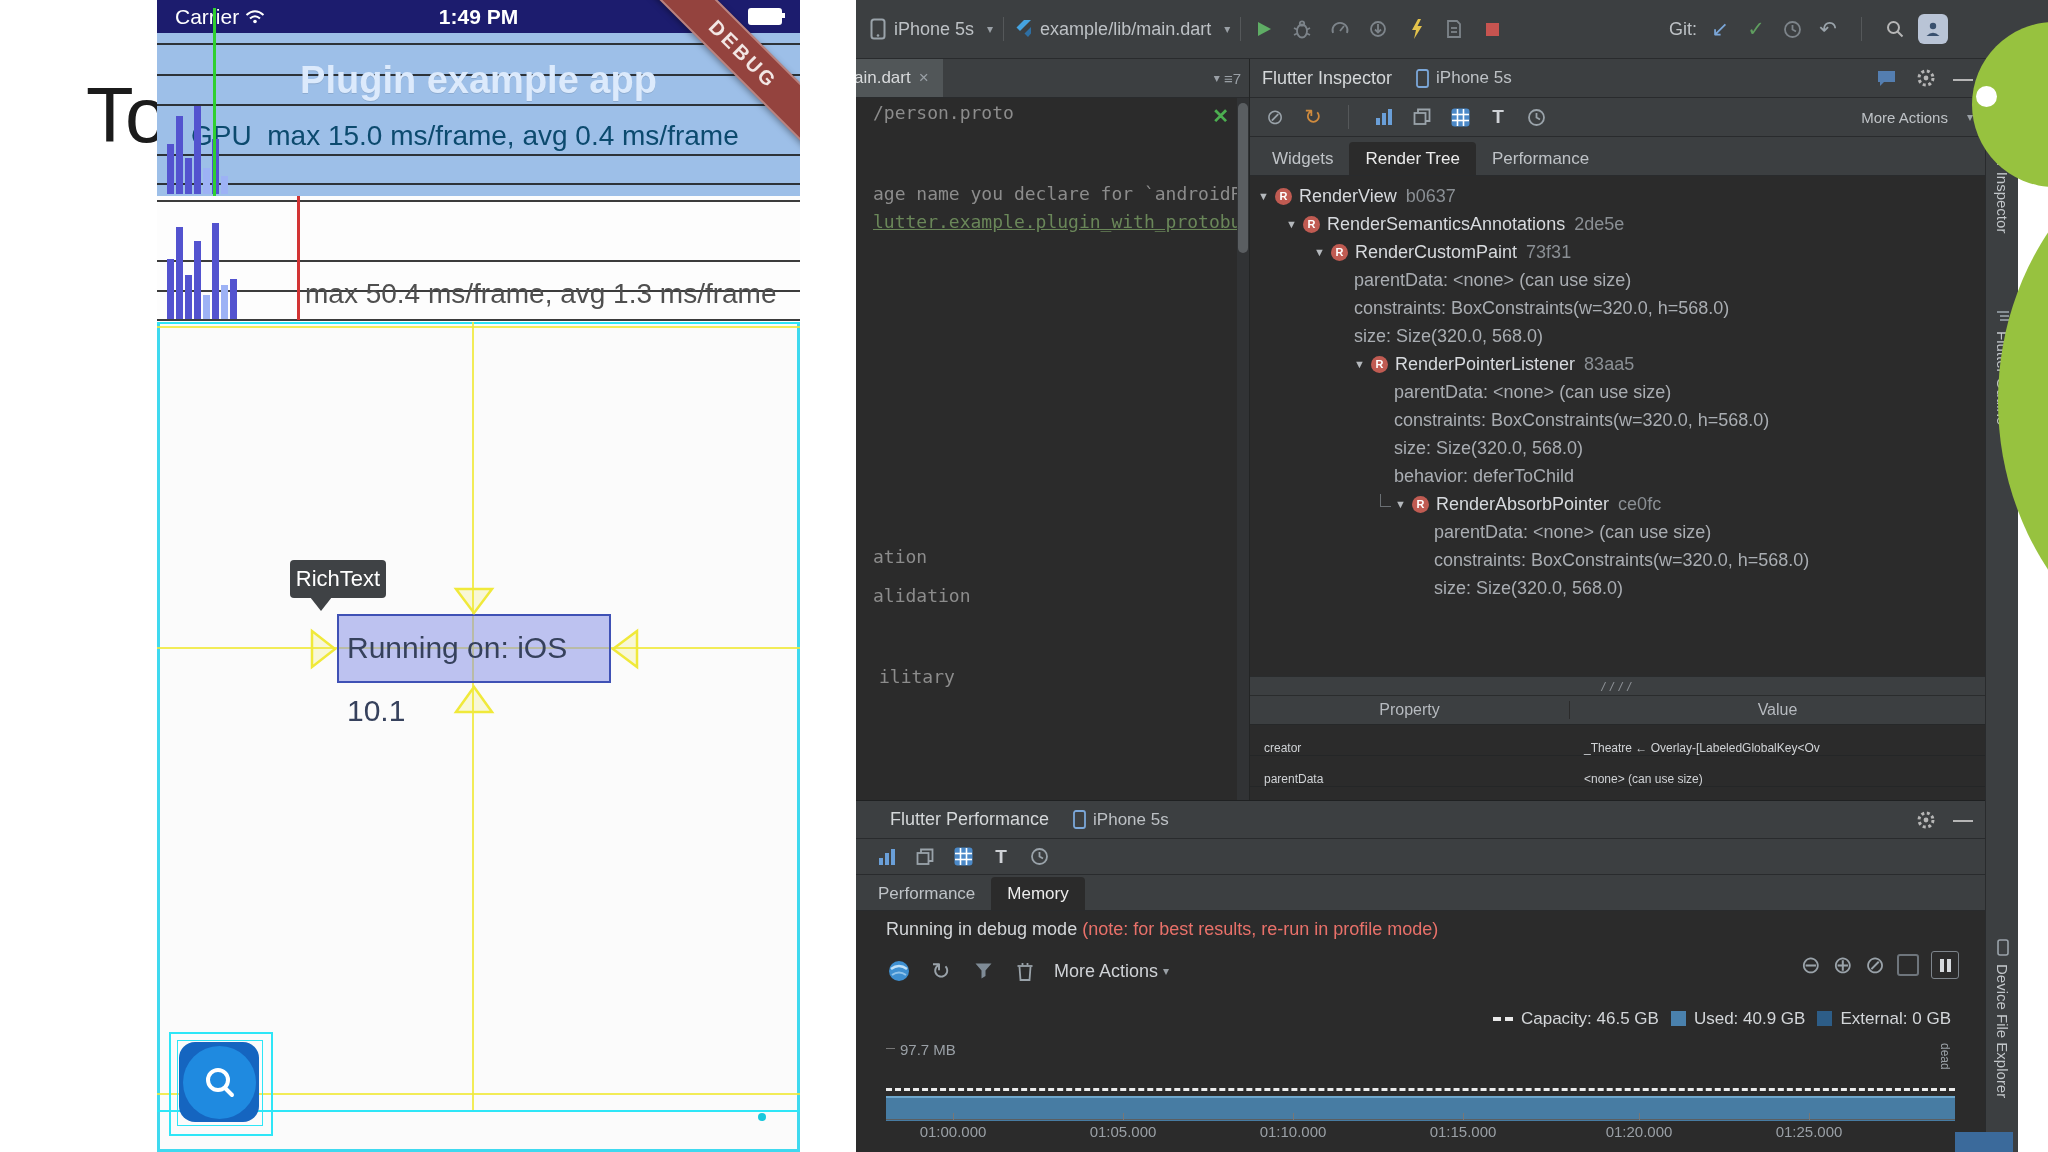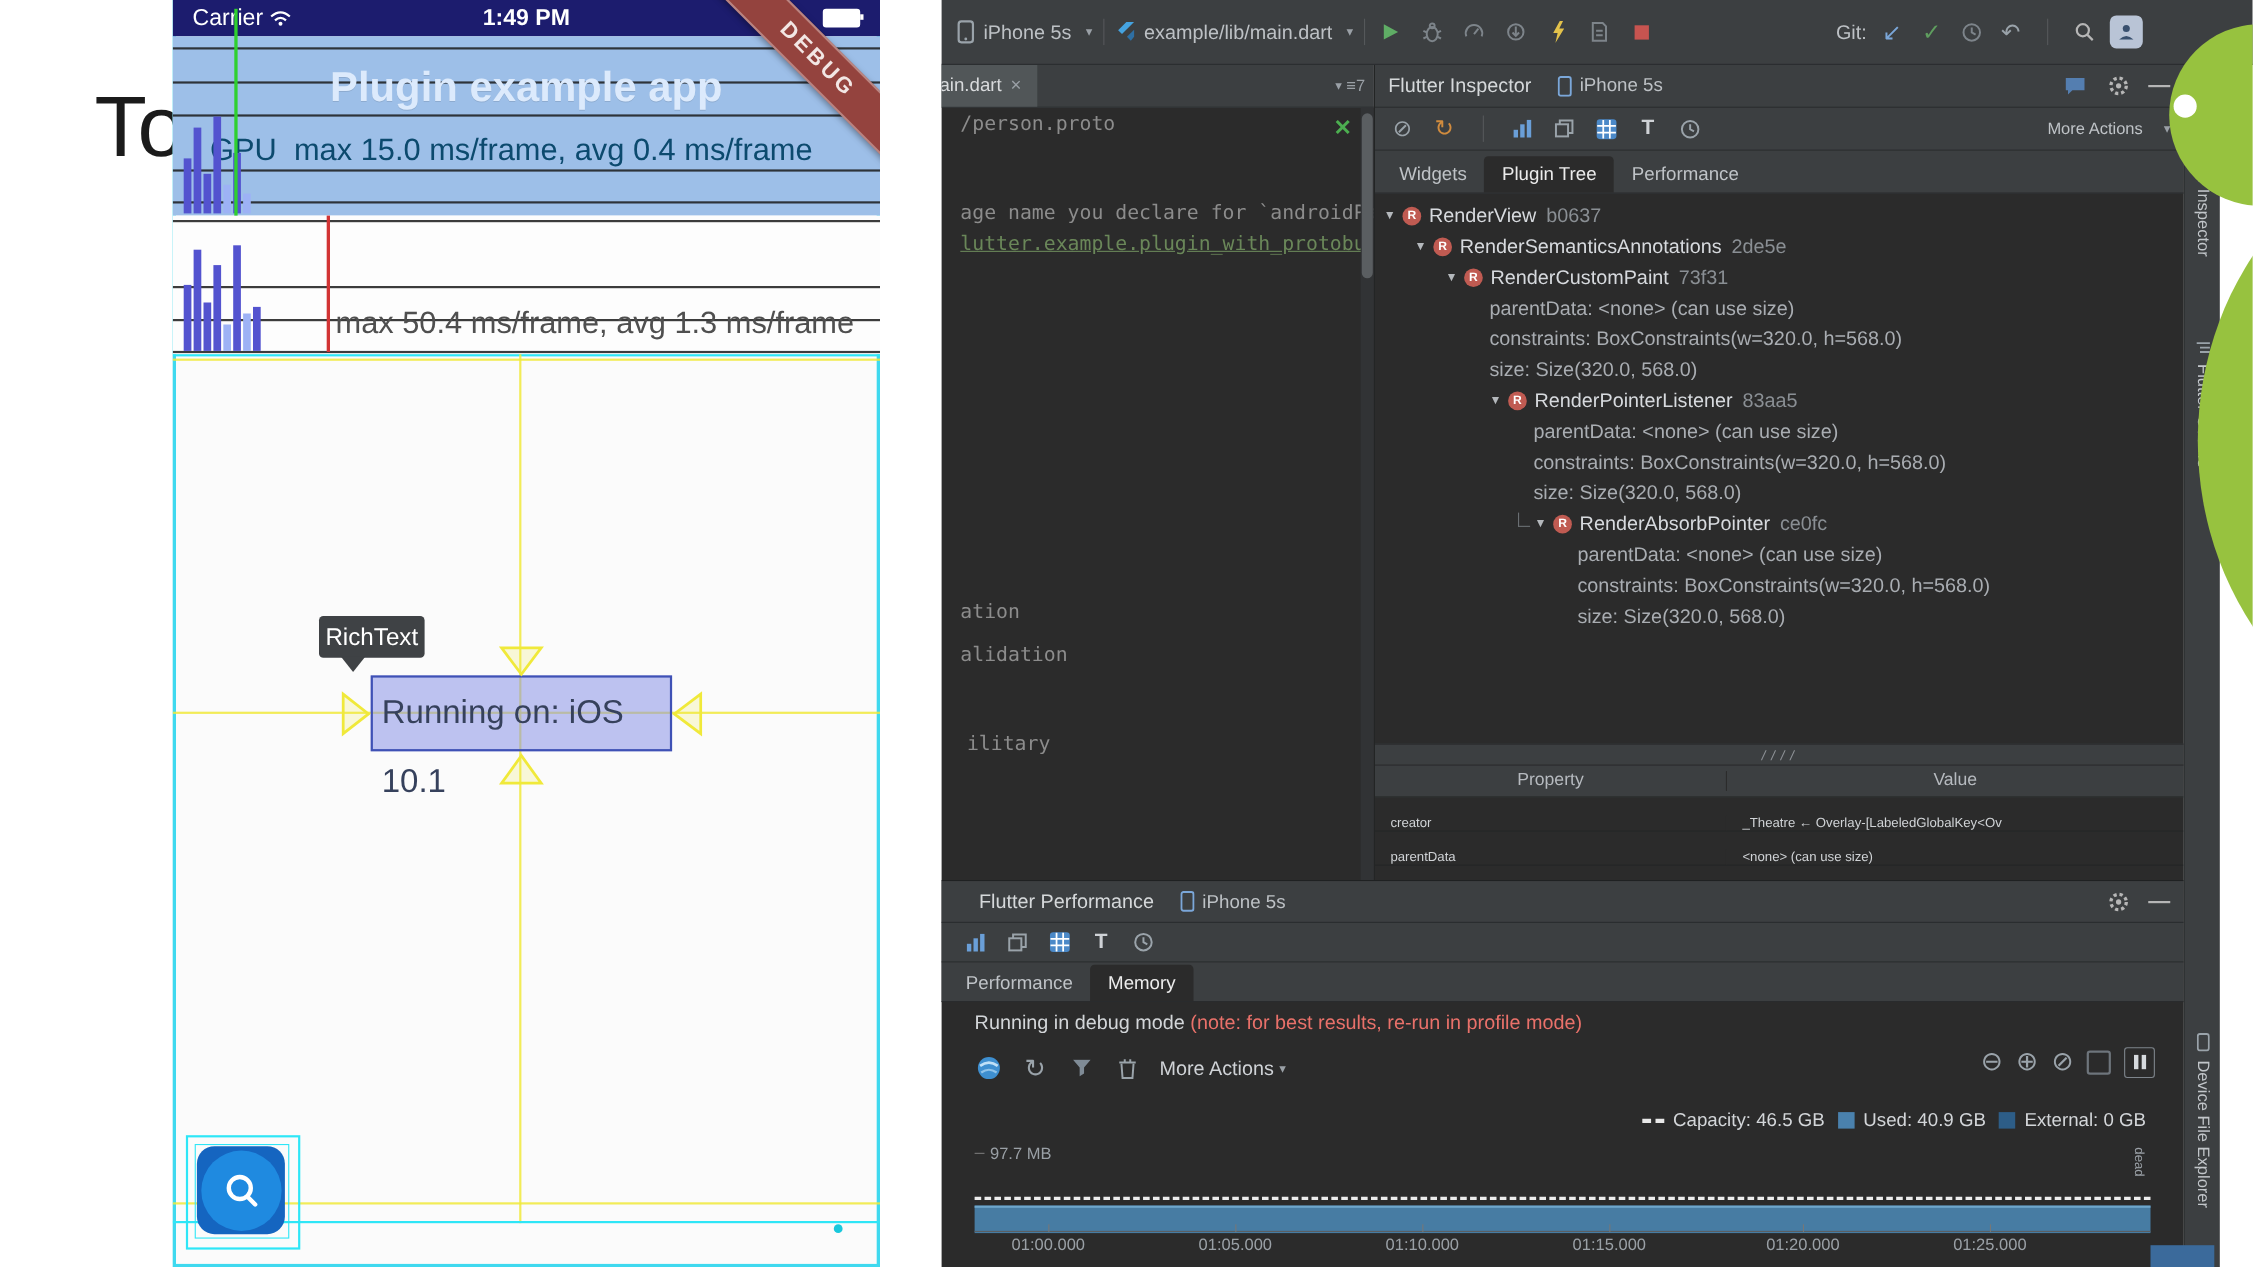--- a/index.html
+++ b/index.html
@@ -412,21 +412,21 @@
           </svg>
       </span>
       <span class="head-right">
         <span style="color:#bfc3c7;font-size:15px;">More Actions</span>
         <span class="caret">▾</span>
       </span>
     </div>
 
     <div class="tabs-row bar-bg panel-border">
       <span class="tab">Widgets</span>
-      <span class="tab active">Plugin Tree</span>
+      <span class="tab active">Render Tree</span>
       <span class="tab">Performance</span>
     </div>
 
     <div id="tree">
       <div class="trow L0">
         <span class="arr">▼</span>
           <span class="ricon">R</span>
         <span class="nm">RenderView</span>
           <span class="oid">b0637</span>
       </div>
@@ -458,20 +458,23 @@
           <span class="oid">83aa5</span>
       </div>
       <div class="trow P3">
           <span>parentData: &lt;none&gt; (can use size)</span>
         </div>
       <div class="trow P3">
           <span>constraints: BoxConstraints(w=320.0, h=568.0)</span>
         </div>
       <div class="trow P3">
           <span>size: Size(320.0, 568.0)</span>
+        </div>
+      <div class="trow P3">
+          <span>behavior: deferToChild</span>
         </div>
       <div class="trow L4">
         <span class="elbow"></span>
         <span class="arr">▼</span>
           <span class="ricon">R</span>
         <span class="nm">RenderAbsorbPointer</span>
           <span class="oid">ce0fc</span>
       </div>
       <div class="trow P4">
           <span>parentData: &lt;none&gt; (can use size)</span>

